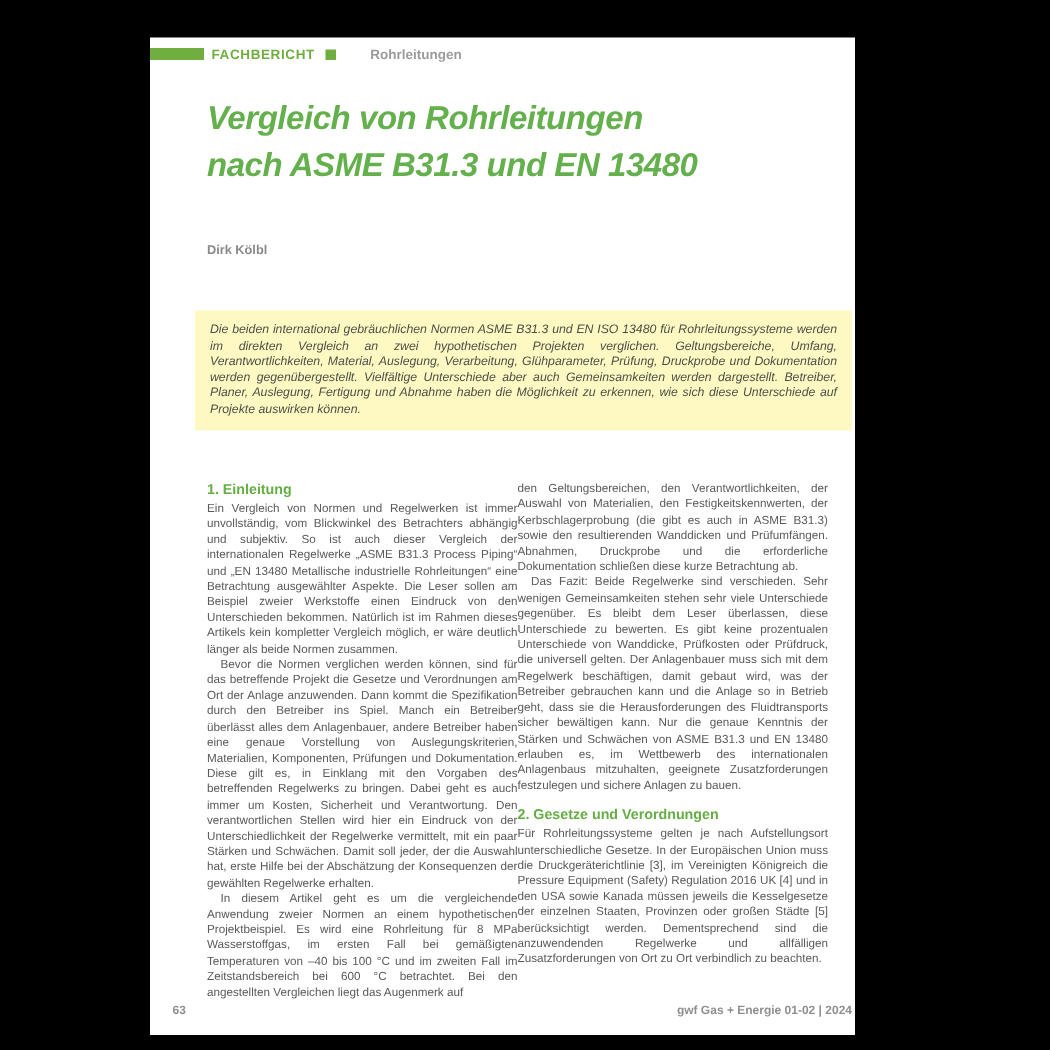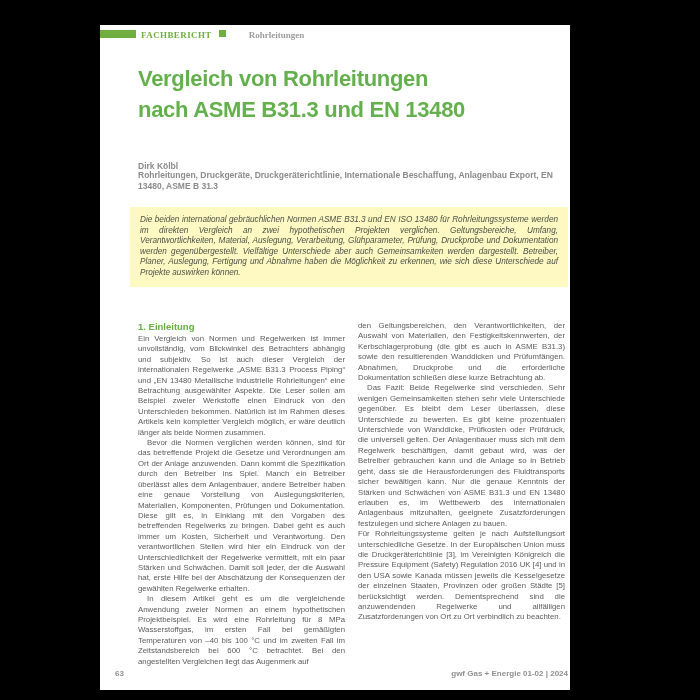--- a/index.html
+++ b/index.html
@@ -8,34 +8,35 @@
     background:#000;overflow:hidden;
     font-family:"Liberation Sans", sans-serif;
   }
   .page{
     position:absolute;left:100px;top:25px;width:470px;height:665px;
     background:#ffffff;
   }
   
   .kicker{
     position:absolute;left:0;top:5px;width:470px;height:12px;
-    display:flex;font-family:Liberation Serif, serif;
+    display:flex;align-items:center;
   }
   .kicker-bar{width:36px;height:8px;background:#6fae3f;}
   .kicker-label{
     margin-left:5px;color:#6fae3f;font-weight:bold;font-size:9px;
     letter-spacing:0.4px;
   }
   .kicker-square{width:7px;height:7px;background:#6fae3f;margin:0 5px 0 7px;}
   .kicker-topic{color:#9b9b9b;font-size:9px;font-weight:bold;margin-left:18px;}
   
   .title{
     position:absolute;left:38px;top:38px;width:430px;
     color:#64b04c;font-weight:bold;font-size:22px;line-height:31px;
     letter-spacing:-0.3px;
+    font-style:italic;
   }
   .title span{display:block;}
   
   .author{
     position:absolute;left:38px;top:136px;
     color:#8a8a8a;font-size:8.5px;font-weight:bold;
   }
   .keywords{
     position:absolute;left:38px;top:145px;width:428px;
     color:#8a8a8a;font-size:8.5px;font-weight:bold;line-height:11px;
@@ -45,21 +46,21 @@
     position:absolute;left:30px;top:182px;width:418px;
     background:#fef9c3;padding:8px 10px 9px 10px;
   }
   .abstract p{
     margin:0;font-style:italic;font-size:8.2px;line-height:10.5px;
     color:#4a4f46;text-align:justify;
   }
   
   .columns{
     position:absolute;left:38px;top:296px;width:428px;height:352px;
-    display:flex;gap:13px;overflow:hidden;
+    display:flex;overflow:hidden;
   }
   .col{width:207px;}
   .col h3{
     margin:0 0 1px 0;color:#64ae44;font-size:9.5px;font-weight:bold;
     line-height:12px;
   }
   .col h3.second{margin-top:9px;}
   .col p{
     margin:0;font-size:7.8px;line-height:10.4px;color:#5a5a5a;
     text-align:justify;
@@ -87,36 +88,36 @@
     <span class="kicker-topic">Rohrleitungen</span>
   </div>
 
   <div class="title">
     <span>Vergleich von Rohrleitungen</span>
     <span>nach ASME B31.3 und EN 13480</span>
   </div>
 
   <div class="author">Dirk Kölbl</div>
 
-  <div class="keywords">Rohrleitungen, Druckgeräte, Druckgeräterichtlinie, Internationale Beschaffung, Anlagenbau Export, EN 13480, ASME B 31.3</div>
 
   <div class="abstract">
     <p>Die beiden international gebräuchlichen Normen ASME B31.3 und EN ISO 13480 für Rohrleitungssysteme werden im direkten Vergleich an zwei hypothetischen Projekten verglichen. Geltungsbereiche, Umfang, Verantwortlichkeiten, Material, Auslegung, Verarbeitung, Glühparameter, Prüfung, Druckprobe und Dokumentation werden gegenübergestellt. Vielfältige Unterschiede aber auch Gemeinsamkeiten werden dargestellt. Betreiber, Planer, Auslegung, Fertigung und Abnahme haben die Möglichkeit zu erkennen, wie sich diese Unterschiede auf Projekte auswirken können.</p>
   </div>
 
   <div class="columns">
     <div class="col">
       <h3>1. Einleitung</h3>
       <p>Ein Vergleich von Normen und Regelwerken ist immer unvollständig, vom Blickwinkel des Betrachters abhängig und subjektiv. So ist auch dieser Vergleich der internationalen Regelwerke „ASME B31.3 Process Piping“ und „EN 13480 Metallische industrielle Rohrleitungen“ eine Betrachtung ausgewählter Aspekte. Die Leser sollen am Beispiel zweier Werkstoffe einen Eindruck von den Unterschieden bekommen. Natürlich ist im Rahmen dieses Artikels kein kompletter Vergleich möglich, er wäre deutlich länger als beide Normen zusammen.</p>
       <p class="indent">Bevor die Normen verglichen werden können, sind für das betreffende Projekt die Gesetze und Verordnungen am Ort der Anlage anzuwenden. Dann kommt die Spezifikation durch den Betreiber ins Spiel. Manch ein Betreiber überlässt alles dem Anlagenbauer, andere Betreiber haben eine genaue Vorstellung von Auslegungskriterien, Materialien, Komponenten, Prüfungen und Dokumentation. Diese gilt es, in Einklang mit den Vorgaben des betreffenden Regelwerks zu bringen. Dabei geht es auch immer um Kosten, Sicherheit und Verantwortung. Den verantwortlichen Stellen wird hier ein Eindruck von der Unterschiedlichkeit der Regelwerke vermittelt, mit ein paar Stärken und Schwächen. Damit soll jeder, der die Auswahl hat, erste Hilfe bei der Abschätzung der Konsequenzen der gewählten Regelwerke erhalten.</p>
       <p class="indent">In diesem Artikel geht es um die vergleichende Anwendung zweier Normen an einem hypothetischen Projektbeispiel. Es wird eine Rohrleitung für 8 MPa Wasserstoffgas, im ersten Fall bei gemäßigten Temperaturen von –40 bis 100 °C und im zweiten Fall im Zeitstandsbereich bei 600 °C betrachtet. Bei den angestellten Vergleichen liegt das Augenmerk auf</p>
     </div>
     <div class="col">
       <p>den Geltungsbereichen, den Verantwortlichkeiten, der Auswahl von Materialien, den Festigkeitskennwerten, der Kerbschlagerprobung (die gibt es auch in ASME B31.3) sowie den resultierenden Wanddicken und Prüfumfängen. Abnahmen, Druckprobe und die erforderliche Dokumentation schließen diese kurze Betrachtung ab.</p>
       <p class="indent">Das Fazit: Beide Regelwerke sind verschieden. Sehr wenigen Gemeinsamkeiten stehen sehr viele Unterschiede gegenüber. Es bleibt dem Leser überlassen, diese Unterschiede zu bewerten. Es gibt keine prozentualen Unterschiede von Wanddicke, Prüfkosten oder Prüfdruck, die universell gelten. Der Anlagenbauer muss sich mit dem Regelwerk beschäftigen, damit gebaut wird, was der Betreiber gebrauchen kann und die Anlage so in Betrieb geht, dass sie die Herausforderungen des Fluidtransports sicher bewältigen kann. Nur die genaue Kenntnis der Stärken und Schwächen von ASME B31.3 und EN 13480 erlauben es, im Wettbewerb des internationalen Anlagenbaus mitzuhalten, geeignete Zusatzforderungen festzulegen und sichere Anlagen zu bauen.</p>
+      <h3 class="second">2. Gesetze und Verordnungen</h3>
       <p>Für Rohrleitungssysteme gelten je nach Aufstellungsort unterschiedliche Gesetze. In der Europäischen Union muss die Druckgeräterichtlinie [3], im Vereinigten Königreich die Pressure Equipment (Safety) Regulation 2016 UK [4] und in den USA sowie Kanada müssen jeweils die Kesselgesetze der einzelnen Staaten, Provinzen oder großen Städte [5] berücksichtigt werden. Dementsprechend sind die anzuwendenden Regelwerke und allfälligen Zusatzforderungen von Ort zu Ort verbindlich zu beachten.</p>
     </div>
   </div>
 
   <div class="footer-page">63</div>
   <div class="footer-journal">gwf Gas + Energie 01-02 | 2024</div>
 
 </div>
 
 </body></html>

